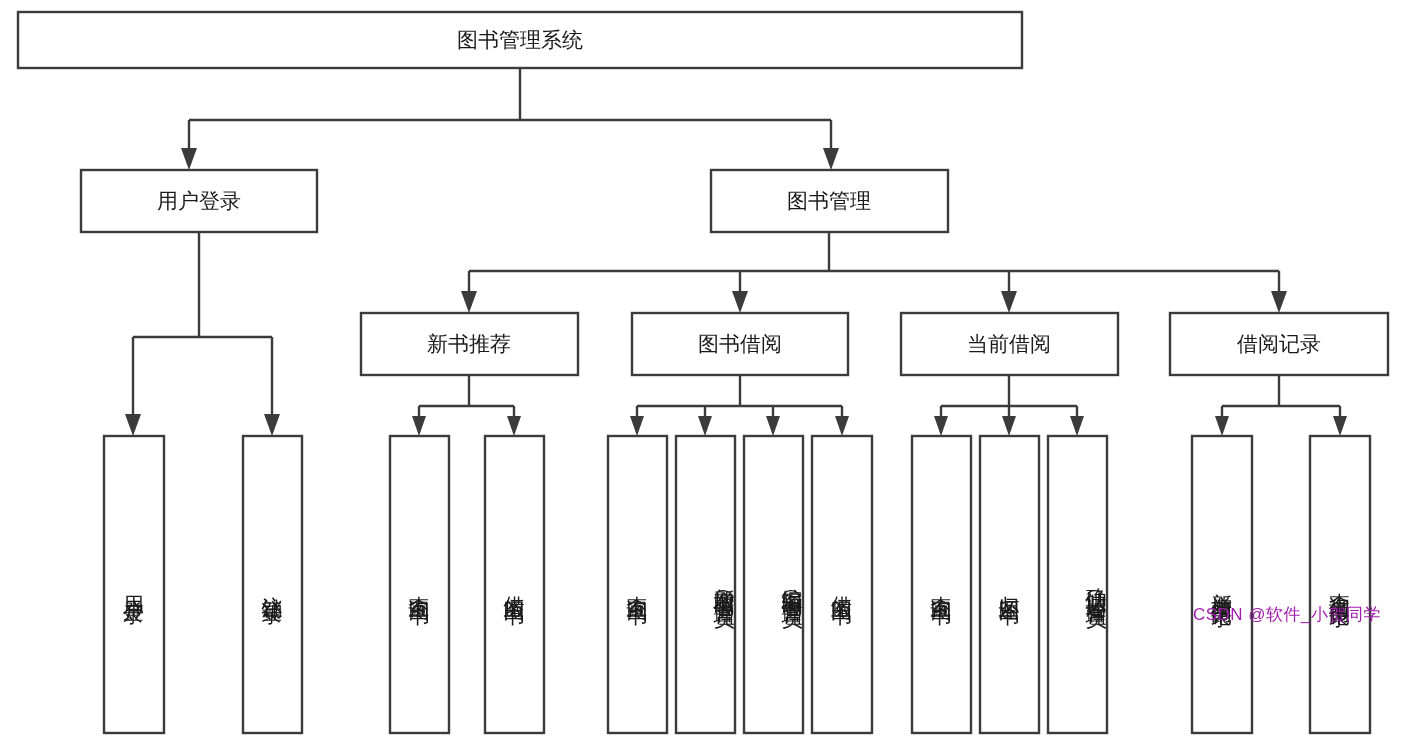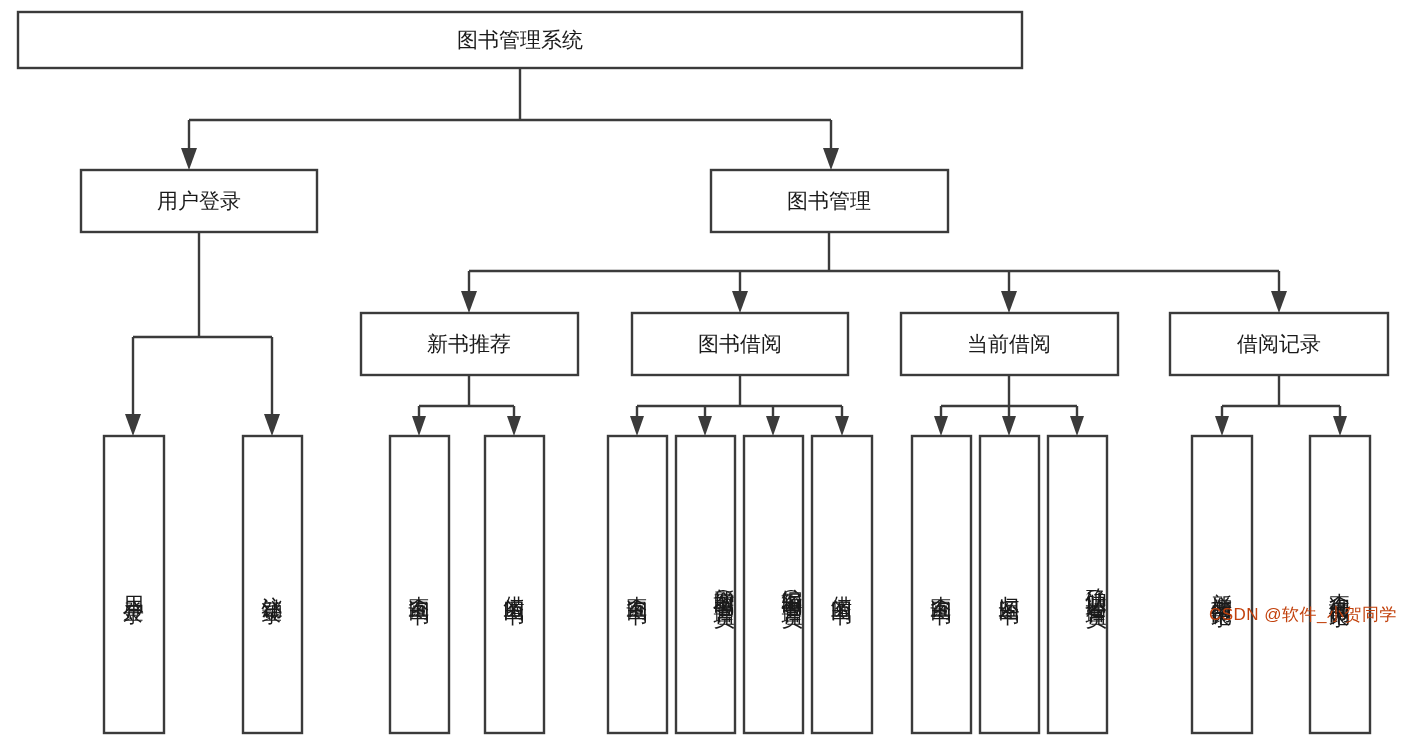--- a/index.html
+++ b/index.html
@@ -61,25 +61,25 @@
     letter-spacing: 3px;
     text-align: center;
     display: flex;
     align-items: center;
     justify-content: center;
     pointer-events: none;
     user-select: none;
   }
   .watermark {
     position: absolute;
-    right: 8px;
+    right: 24px;
     bottom: 6px;
     font-family: "Liberation Sans", "DejaVu Sans", sans-serif;
     font-size: 17px;
-    color: #c2410c;
+    color: #a21caf;
     letter-spacing: 0.5px;
     white-space: nowrap;
   }
 </style>
 </head>
 <body>
 
 <div id="diagram-root">
 
   <svg class="diagram-canvas" viewBox="0 0 1405 747" xmlns="http://www.w3.org/2000/svg">

